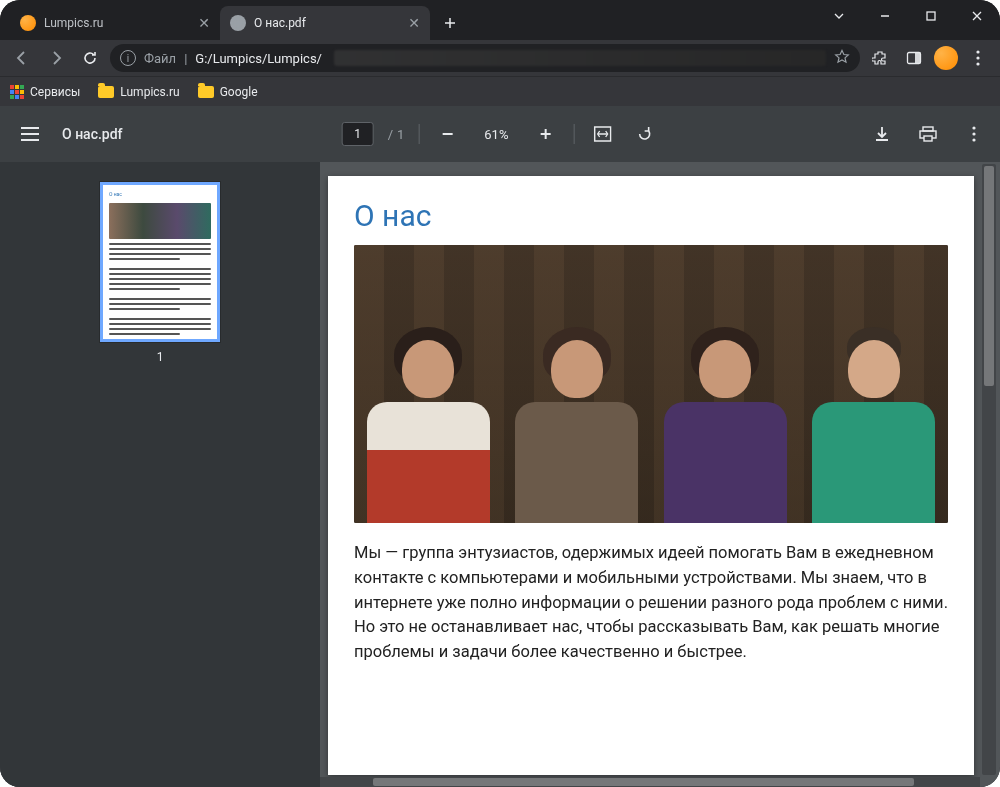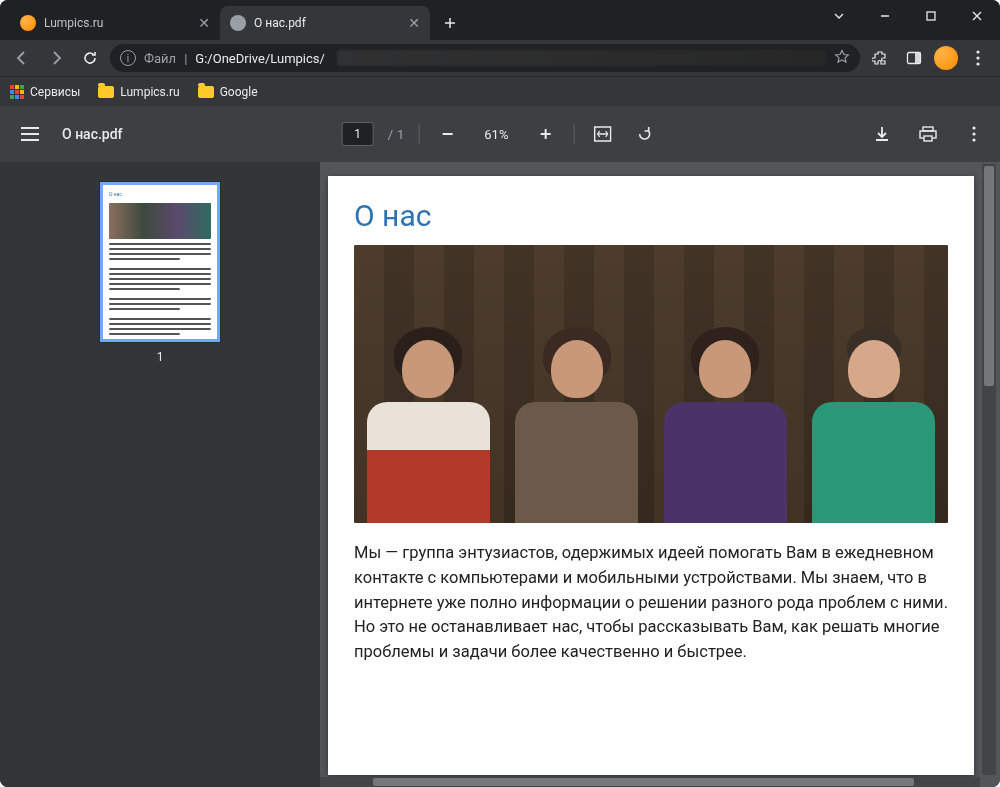--- a/index.html
+++ b/index.html
@@ -1,17 +1,17 @@
 <!DOCTYPE html>
 <html><head>
 <meta charset="utf-8">
 <style>
 * { margin: 0; padding: 0; box-sizing: border-box; }
 body { width: 1000px; height: 787px; background: #fff; font-family: "Segoe UI", Roboto, Arial, sans-serif; overflow: hidden; }
-.window { width: 1000px; height: 787px; background: #202124; border-radius: 8px; overflow: hidden; position: relative; }
+.window { width: 1000px; height: 787px; background: #202124; border-radius: 20px; overflow: hidden; position: relative; }
 
 
 .titlebar { height: 40px; background: #202124; display: flex; align-items: flex-end; }
 .tabs { display: flex; align-items: flex-end; padding-left: 10px; flex: 1; height: 100%; }
 .tab { height: 34px; min-width: 210px; display: flex; align-items: center; gap: 8px; padding: 0 10px; border-radius: 8px 8px 0 0; color: #e8eaed; font-size: 12px; position: relative; }
 .tab.inactive { background: transparent; color: #bdc1c6; }
 .tab.active { background: #35363a; }
 .tab .favicon { width: 16px; height: 16px; border-radius: 50%; background: #9aa0a6; display:flex; align-items:center; justify-content:center;}
 .tab .favicon.orange { background: radial-gradient(circle at 30% 30%, #ffb347, #ff8c00); }
 .tab .close { margin-left: auto; color: #9aa0a6; font-size: 14px; cursor: pointer; }
@@ -157,21 +157,21 @@
       </div>
     <div class="nav-btn enabled">
         <svg width="16" height="16" viewBox="0 0 16 16">
           <path d="M13 8a5 5 0 11-1.5-3.5M13 2v3h-3" stroke="currentColor" stroke-width="1.6" fill="none"></path>
         </svg>
       </div>
     <div class="omnibox">
       <span class="info">i</span>
       <span class="label">Файл</span>
       <span class="label">|</span>
-      <span class="path">G:/OneDrive/Lumpics/</span>
+      <span class="path">G:/Lumpics/Lumpics/</span>
       <span class="blur"></span>
       <span class="star">
         <svg width="16" height="16" viewBox="0 0 16 16">
             <path d="M8 1.5l1.9 4 4.4.4-3.3 3 1 4.3L8 11l-4 2.2 1-4.3-3.3-3 4.4-.4z" stroke="#9aa0a6" stroke-width="1.2" fill="none"></path>
           </svg>
       </span>
     </div>
     <div class="ext-icon">
         <svg width="16" height="16" viewBox="0 0 16 16" fill="#e8eaed">
           <path d="M6 2h4v2h3v4h-2a1.5 1.5 0 000 3h2v3H9v-2a1.5 1.5 0 00-3 0v2H3V11H1a1.5 1.5 0 010-3h2V4h3V2z" fill="none" stroke="#e8eaed" stroke-width="1.2"></path>

